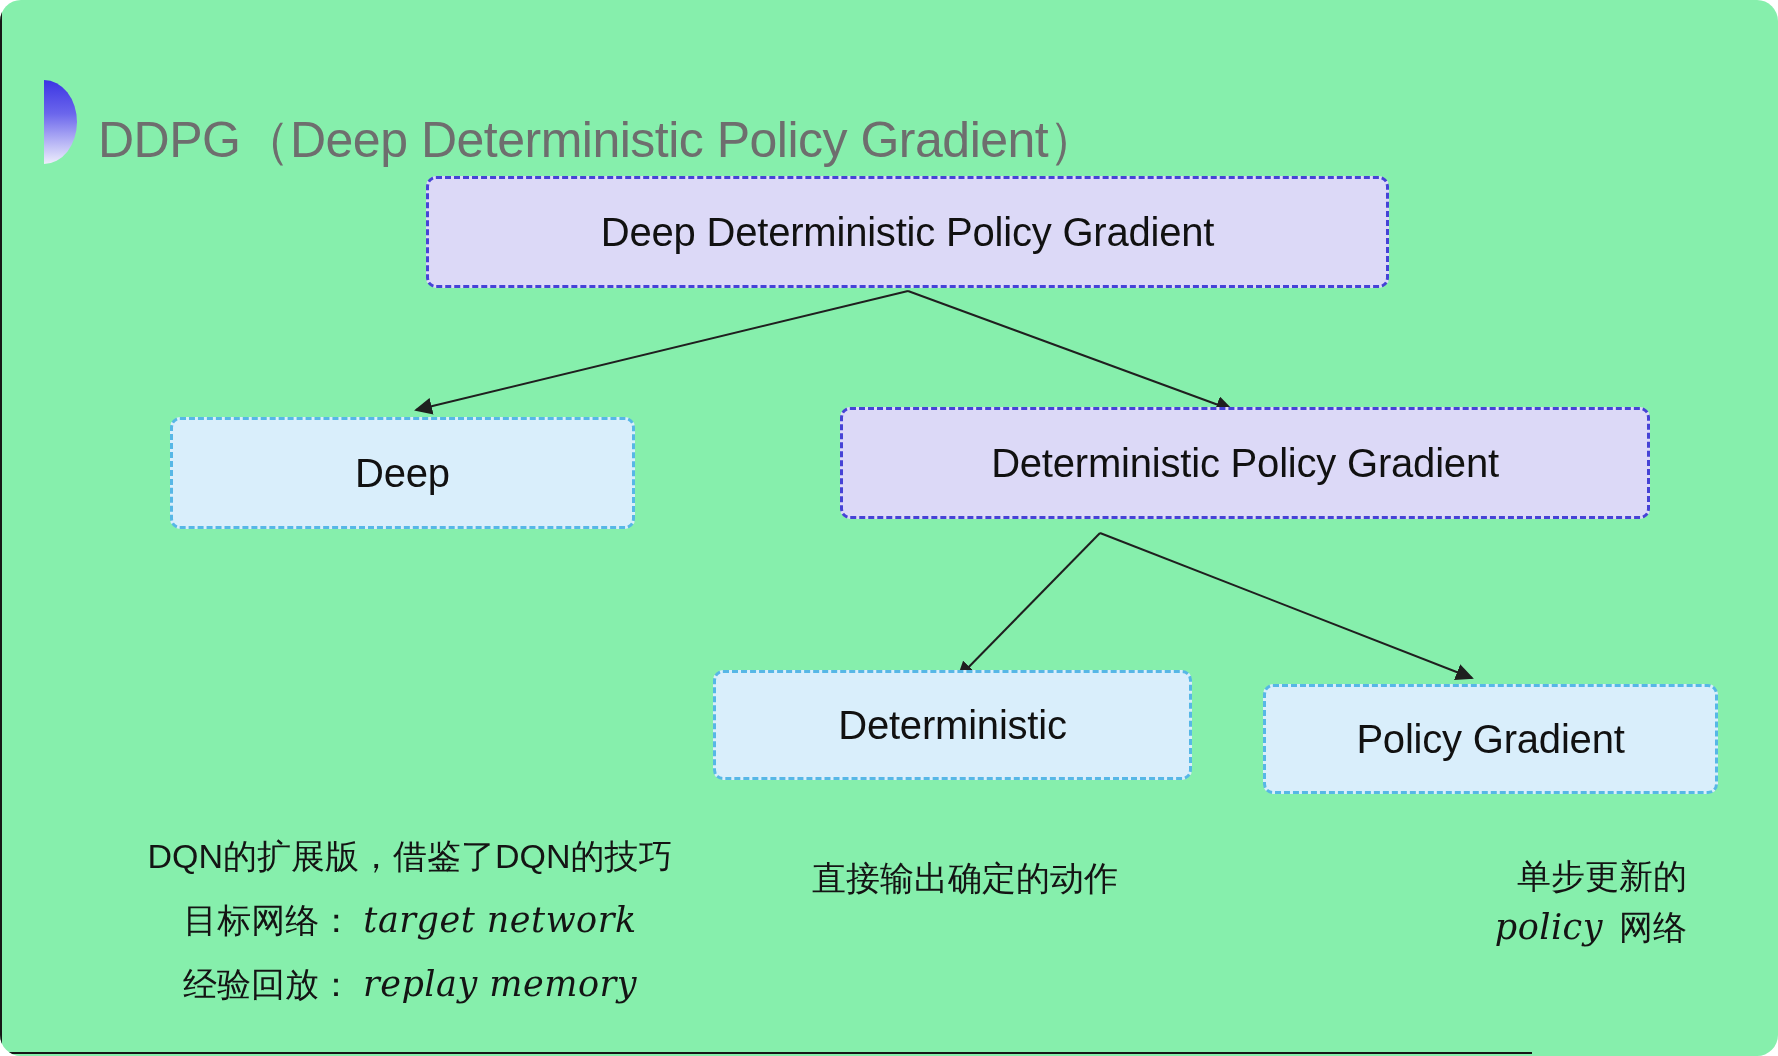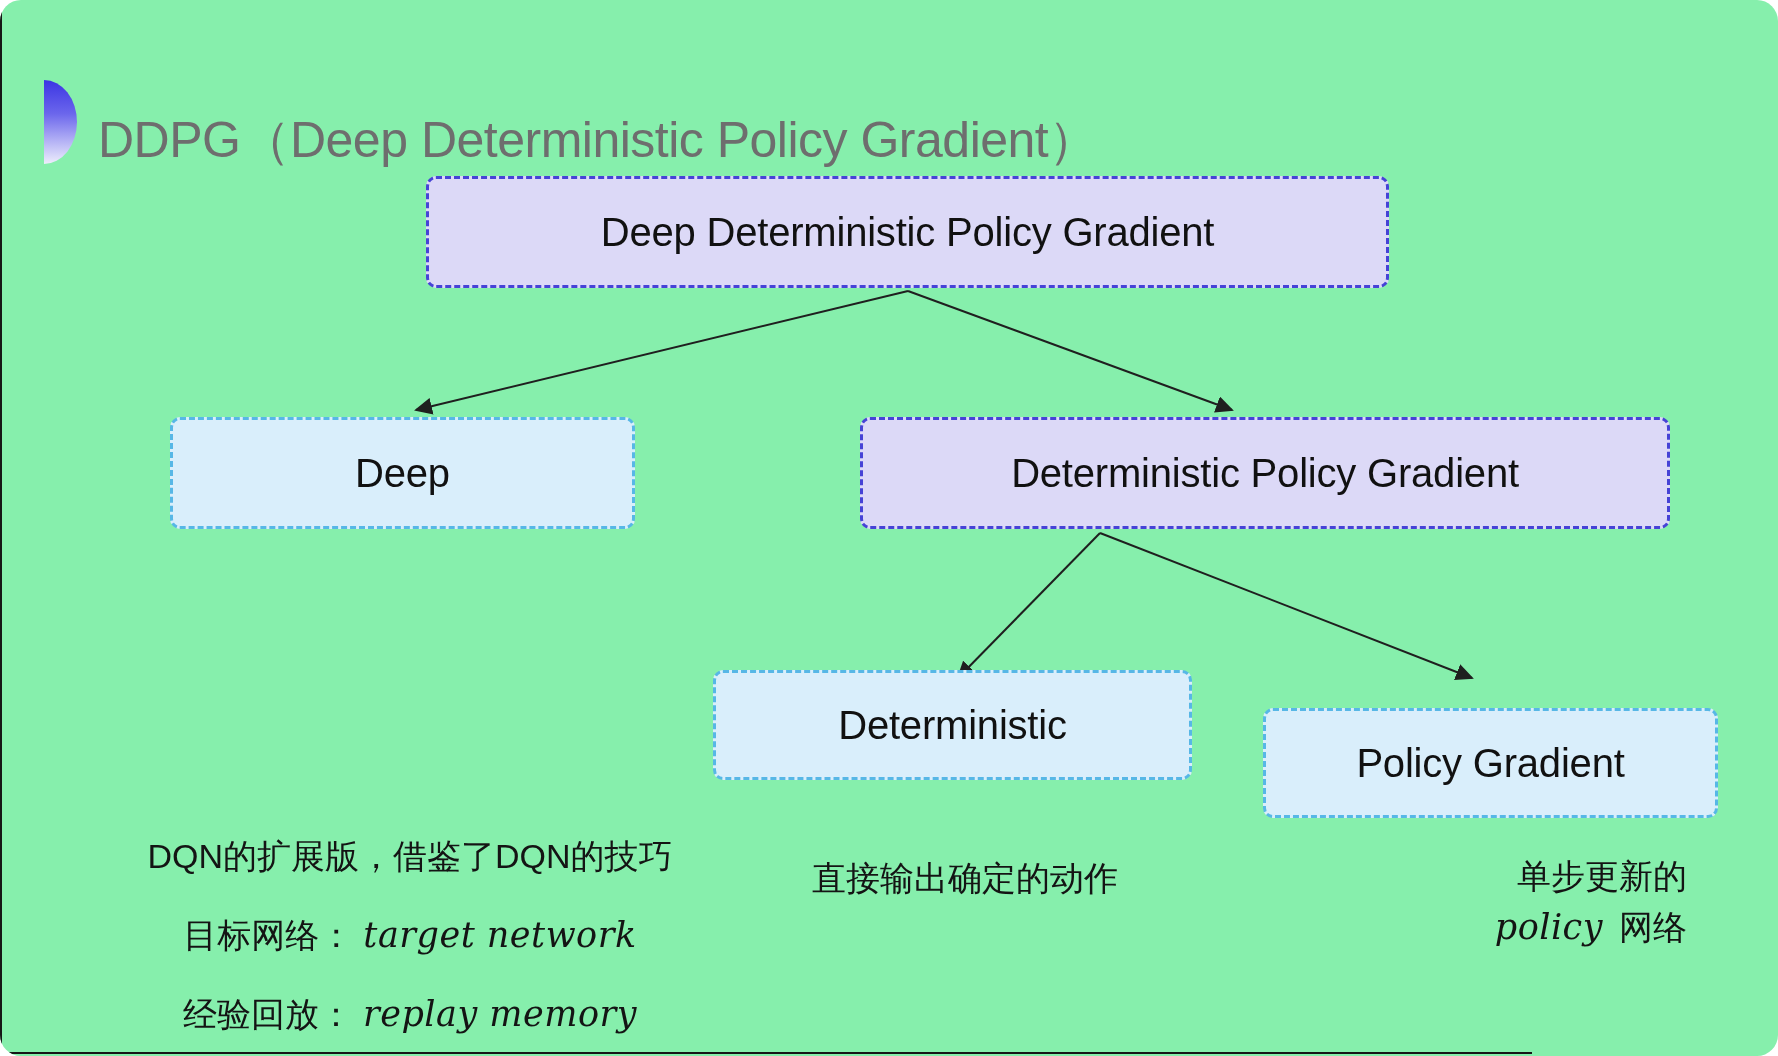--- a/index.html
+++ b/index.html
@@ -35,31 +35,31 @@
     border-radius:10px;
     font-size:40px;font-weight:400;color:#111;
     letter-spacing:-0.2px;
     box-sizing:border-box;
   }
   .node.purple{background:#dcd9f7;border:3px dashed #4643d6;}
   .node.cyan{background:#d9eefb;border:3px dashed #57b7e6;}
 
   .node-root{left:426px;top:176px;width:963px;height:112px;}
   .node-deep{left:170px;top:417px;width:465px;height:112px;}
-  .node-dpg{left:840px;top:417px;width:810px;height:112px;margin-left:20px;}
+  .node-dpg{left:840px;top:407px;width:810px;height:112px;}
   .node-det{left:713px;top:670px;width:479px;height:110px;justify-content:center;}
-  .node-pg{left:1263px;top:708px;width:455px;height:110px;}
+  .node-pg{left:1263px;top:684px;width:455px;height:110px;}
 
   
   svg.arrows{position:absolute;left:0;top:0;width:1778px;height:1056px;pointer-events:none;}
   svg.arrows line{stroke:#1f1f1f;stroke-width:2px;}
 
   
   .annotation{position:absolute;text-align:center;font-size:34px;line-height:1.25;color:#141414;}
-  .annotation .ln{margin-top:36px;}
+  .annotation .ln{margin-top:21px;}
   .annotation .ln:first-child{margin-top:0;}
   .annotation-deep{left:110px;top:835px;width:600px;}
   .annotation-det{left:765px;top:857px;width:400px;}
   .annotation-det .ln{margin-top:8px;}
   .annotation-pg{left:1287px;top:855px;width:400px;text-align:right;}
   .annotation-pg .ln{margin-top:8px;}
 
   .math{
     font-family:"DejaVu Serif", serif;
     font-style:italic;

